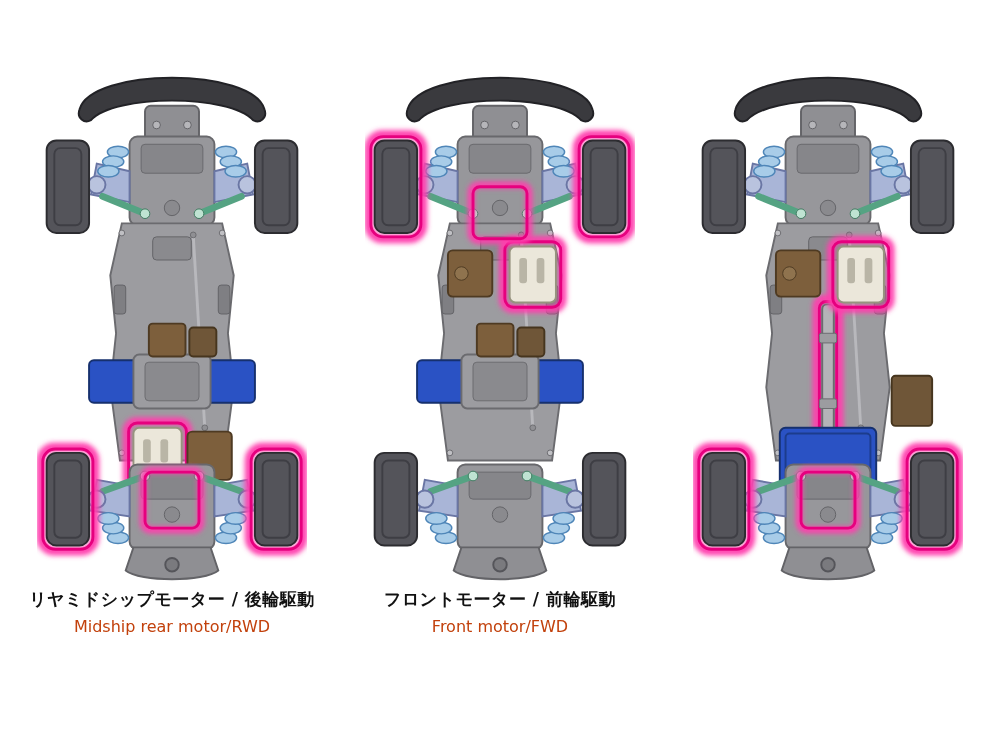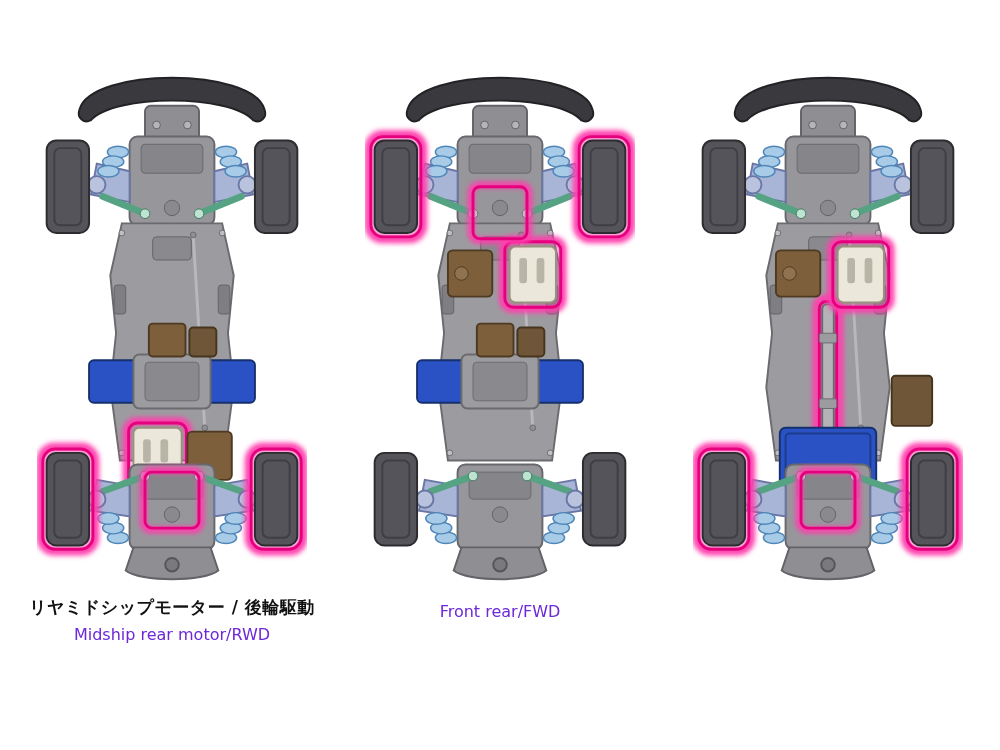--- a/index.html
+++ b/index.html
@@ -9,23 +9,23 @@
     background:#ffffff;
     font-family:"DejaVu Sans","Liberation Sans",sans-serif;
     overflow:hidden;
   }
   .figures-row{
     display:flex; justify-content:center; align-items:flex-start;
     gap:26px; padding-top:44px;
   }
   .chassis-fig{ width:302px; display:flex; flex-direction:column; align-items:center; }
   .art svg{ display:block; width:270px; height:540px; }
-  figcaption{ text-align:center; margin-top:12px; }
+  figcaption{ text-align:center; margin-top:4px; }
   .cap-jp{ font-weight:bold; font-size:17px; color:#111; letter-spacing:.5px; }
-  .cap-en{ font-size:16px; color:#6d28d9; margin-top:6px; }
+  .cap-en{ font-size:16px; color:#c2410c; margin-top:6px; }
 
   
   svg .opt{ display:none; }
   svg.hl-front .fw-glow,
   svg.hl-rear  .rw-glow,
   svg.m-front  .motor-front,
   svg.m-mid    .motor-mid,
   svg.b-mid    .battery-mid,
   svg.b-rear   .battery-rear,
   svg.shaft-hl .shaft-glow,
@@ -371,21 +371,22 @@
     <rect x="10" y="424" width="44" height="96" rx="10" fill="#54545a" stroke="#2c2c30" stroke-width="2"></rect>
     <rect x="18" y="432" width="28" height="80" rx="6" fill="none" stroke="#3e3e44" stroke-width="2"></rect>
   </g>
   <g>
     <rect x="226" y="424" width="44" height="96" rx="10" fill="#54545a" stroke="#2c2c30" stroke-width="2"></rect>
     <rect x="234" y="432" width="28" height="80" rx="6" fill="none" stroke="#3e3e44" stroke-width="2"></rect>
   </g>
 </svg>
       </div>
     <figcaption>
-      <div class="cap-en">Front rear/FWD</div>
+      <div class="cap-jp">フロントモーター / 前輪駆動</div>
+      <div class="cap-en">Front motor/FWD</div>
     </figcaption>
   </figure>
 
   <figure class="chassis-fig">
     <div class="art">
         <svg viewBox="0 0 280 560" xmlns="http://www.w3.org/2000/svg" class="hl-rear shaft-hl m-front b-rear">
   <defs>
     <filter id="pglow" x="-60%" y="-60%" width="220%" height="220%">
       <feGaussianBlur stdDeviation="3"></feGaussianBlur>
     </filter>

